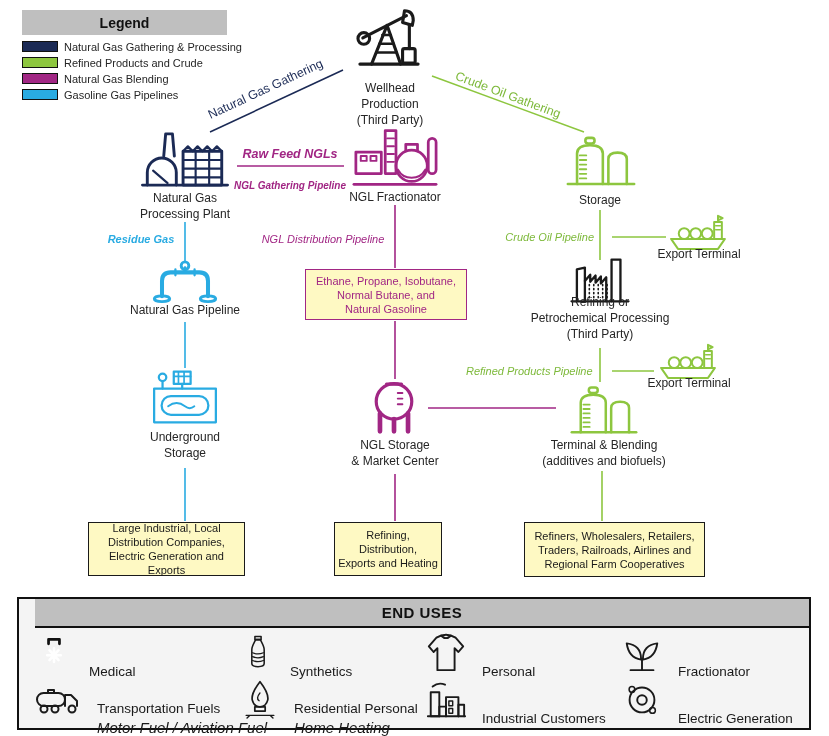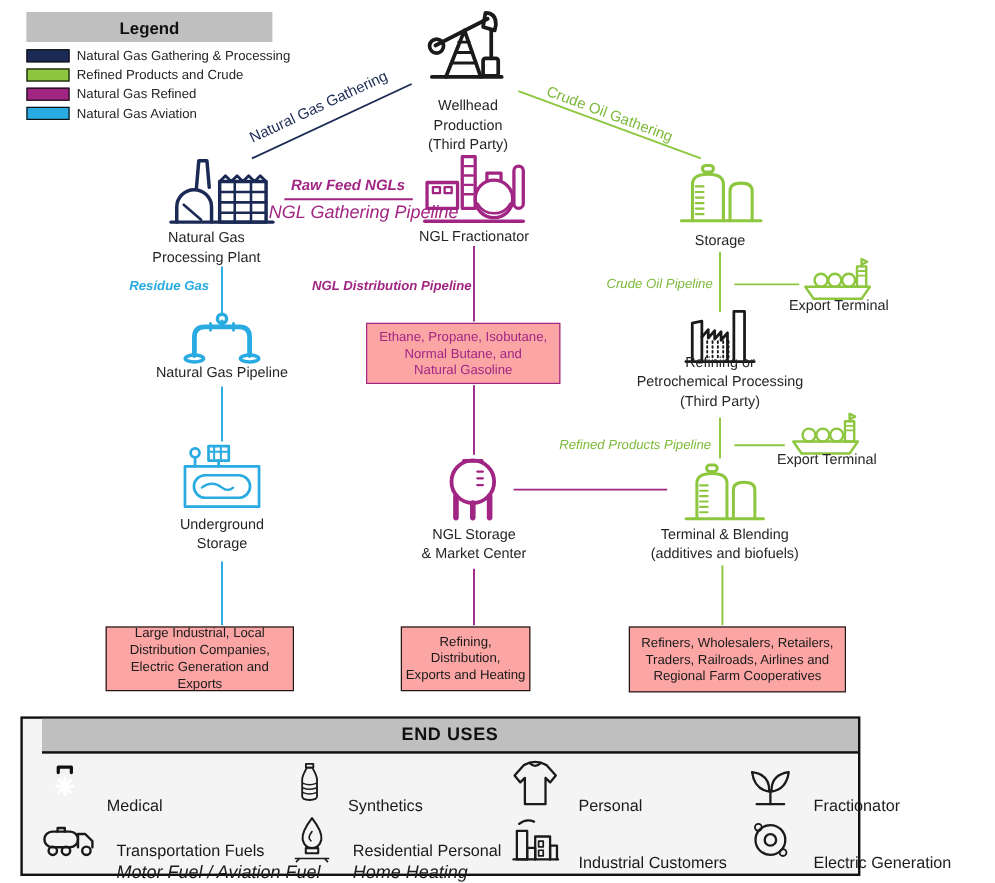--- a/index.html
+++ b/index.html
@@ -28,29 +28,29 @@
   .node-icon { position:absolute; }
   svg.icon * { fill:none; stroke-linecap:round; stroke-linejoin:round; }
   .node-label { position:absolute; text-align:center; font-size:12px; line-height:16px;
                 white-space:pre-line; color:#262626; }
 
   
   .flow { position:absolute; font-size:11px; font-style:italic; text-align:center; white-space:nowrap; }
   .flow.big { font-size:12.5px; font-weight:600; }
   .flow.rot { font-style:normal; font-weight:normal; font-size:12.5px; }
   .fnavy { color:var(--navy); } .fgreen { color:var(--green-dk); }
-  .fmagenta { color:var(--magenta);font-weight:bold; } .fcyan { color:var(--cyan); }
+  .fmagenta { color:var(--magenta); } .fcyan { color:var(--cyan); }
 
   
   .obox { position:absolute; border:1.5px solid #1a1a1a; display:flex; align-items:center; justify-content:center;
-          font-size:11px; line-height:14px; text-align:center; white-space:pre-line; background:#fca5a5; color:#1a1a1a; }
+          font-size:11px; line-height:14px; text-align:center; white-space:pre-line; background:#fef9c3; color:#1a1a1a; }
   .obox.magenta { border-color:var(--magenta); color:var(--magenta); }
 
   
-  .eu-panel { position:absolute; left:17px; top:597px; width:700px; height:133px;
+  .eu-panel { position:absolute; left:17px; top:597px; width:794px; height:133px;
               border:2px solid #111; background:#f4f4f4;padding-left:16px; }
   .eu-header { height:29px; background:var(--headgray); border-bottom:2px solid #111;
                display:flex; align-items:center; justify-content:center;
                font-weight:bold; font-size:15px; color:#111; letter-spacing:.5px; }
   .eu-cell { position:absolute; display:flex; align-items:center; gap:15px; }
   .eu-texts { display:flex; flex-direction:column; justify-content:center; }
   .eu-label { font-size:13.5px; color:#1a1a1a; white-space:nowrap;margin-top:38px; }
   .eu-sub { font-size:15px; font-style:italic; color:#1a1a1a; margin-top:3px; white-space:nowrap; }
 </style>
 </head>
@@ -64,25 +64,25 @@
       <div class="legend-item">
         <span class="swatch sw0"></span>
         <span class="legend-label">Natural Gas Gathering &amp; Processing</span>
       </div>
       <div class="legend-item">
         <span class="swatch sw1"></span>
         <span class="legend-label">Refined Products and Crude</span>
       </div>
       <div class="legend-item">
         <span class="swatch sw2"></span>
-        <span class="legend-label">Natural Gas Refined</span>
+        <span class="legend-label">Natural Gas Blending</span>
       </div>
       <div class="legend-item">
         <span class="swatch sw3"></span>
-        <span class="legend-label">Natural Gas Aviation</span>
+        <span class="legend-label">Gasoline Gas Pipelines</span>
       </div>
     </div>
   </div>
 
   <svg class="lines" width="829" height="597">
     <line class="lnavy" x1="210" y1="132" x2="343" y2="70"></line>
     <line class="lgreen" x1="432" y1="76" x2="584" y2="132"></line>
     <line class="lmagenta" x1="237" y1="166" x2="344" y2="166"></line>
     <line class="lmagenta" x1="395" y1="205" x2="395" y2="268"></line>
     <line class="lmagenta" x1="395" y1="321" x2="395" y2="379"></line>
@@ -199,41 +199,41 @@
   <svg class="icon node-icon" style="left:360px;top:378px" width="68" height="58" viewBox="0 0 68 62" stroke="#a12684" stroke-width="4">
     <circle cx="34" cy="25" r="19" stroke-width="3.4"></circle>
     <path d="M26 6.5 h16" stroke-width="3.4"></path>
     <path d="M19 38 V57 M34 44 V57 M49 38 V57" stroke-width="5"></path>
     <path d="M38 16 h5 M38 22 h5 M38 28 h5" stroke-width="2"></path>
   </svg>
 
   <div class="node-label" style="left:320px;top:80px;width:140px">Wellhead
 Production
 (Third Party)</div>
-  <div class="node-label" style="left:82px;top:190px;width:180px">Natural Gas
+  <div class="node-label" style="left:95px;top:190px;width:180px">Natural Gas
 Processing Plant</div>
   <div class="node-label" style="left:325px;top:189px;width:140px">NGL Fractionator</div>
   <div class="node-label" style="left:560px;top:192px;width:80px">Storage</div>
   <div class="node-label" style="left:644px;top:246px;width:110px">Export Terminal</div>
   <div class="node-label" style="left:505px;top:294px;width:190px">Refining or
 Petrochemical Processing
 (Third Party)</div>
   <div class="node-label" style="left:634px;top:375px;width:110px">Export Terminal</div>
   <div class="node-label" style="left:505px;top:437px;width:198px">Terminal &amp; Blending
 (additives and biofuels)</div>
   <div class="node-label" style="left:100px;top:302px;width:170px">Natural Gas Pipeline</div>
   <div class="node-label" style="left:130px;top:429px;width:110px">Underground
 Storage</div>
   <div class="node-label" style="left:330px;top:437px;width:130px">NGL Storage
 &amp; Market Center</div>
 
   <div class="flow rot fnavy" style="left:183px;top:82px;width:165px;transform:rotate(-25deg)">Natural Gas Gathering</div>
   <div class="flow rot fgreen" style="left:428px;top:88px;width:160px;transform:rotate(20.5deg)">Crude Oil Gathering</div>
   <div class="flow big fmagenta" style="left:227px;top:147px;width:126px">Raw Feed NGLs</div>
-  <div class="flow fmagenta" style="left:224px;top:169px;width:132px;font-weight:400;font-size:15px">NGL Gathering Pipeline</div>
+  <div class="flow fmagenta" style="left:224px;top:180px;width:132px;font-weight:700;font-size:10px">NGL Gathering Pipeline</div>
   <div class="flow fcyan" style="left:105px;top:233px;width:72px;font-weight:600">Residue Gas</div>
   <div class="flow fmagenta" style="left:260px;top:233px;width:126px">NGL Distribution Pipeline</div>
   <div class="flow fgreen" style="left:498px;top:231px;width:96px;text-align:right">Crude Oil Pipeline</div>
   <div class="flow fgreen" style="left:466px;top:365px;width:126px;text-align:right">Refined Products Pipeline</div>
 
   <div class="obox magenta" style="left:305px;top:269px;width:162px;height:51px">Ethane, Propane, Isobutane,
 Normal Butane, and
 Natural Gasoline</div>
   <div class="obox" style="left:88px;top:522px;width:157px;height:54px">Large Industrial, Local
 Distribution Companies,

